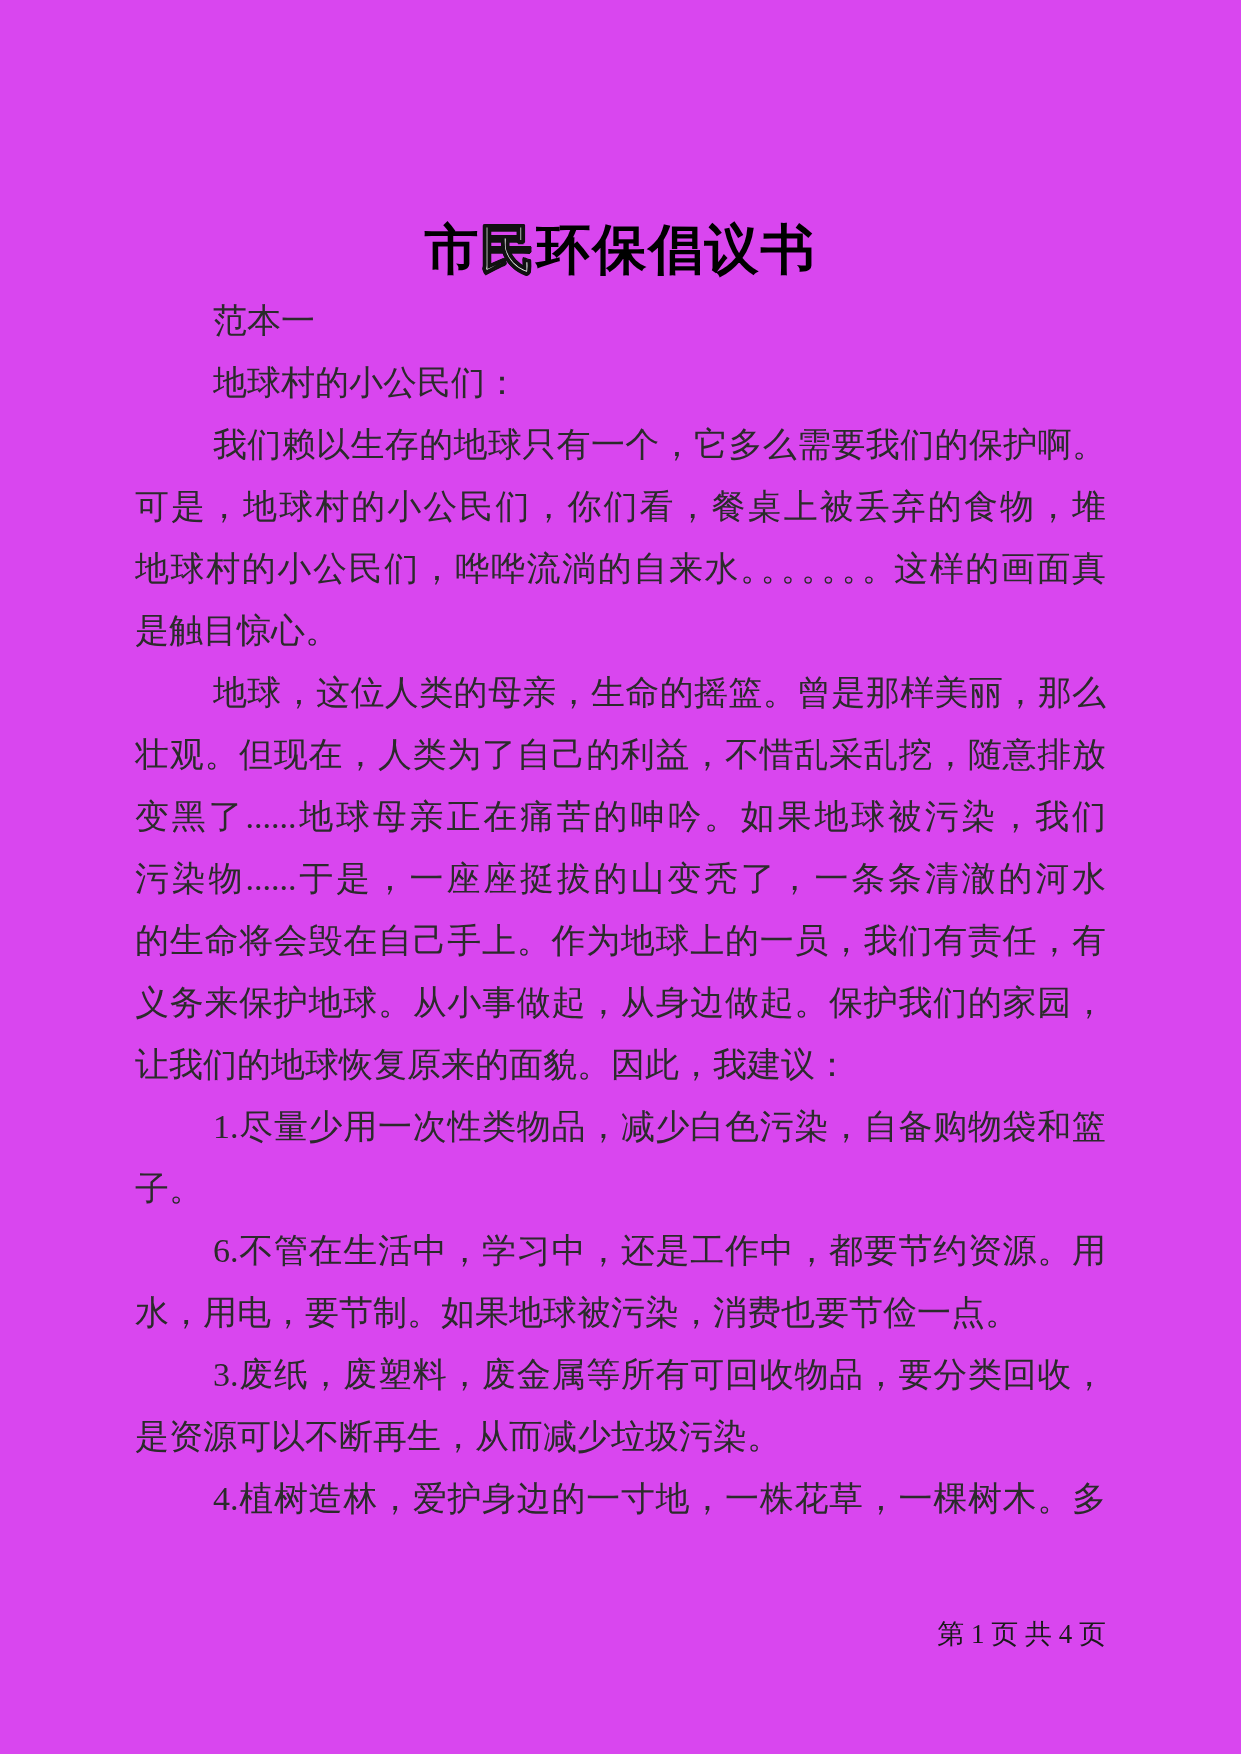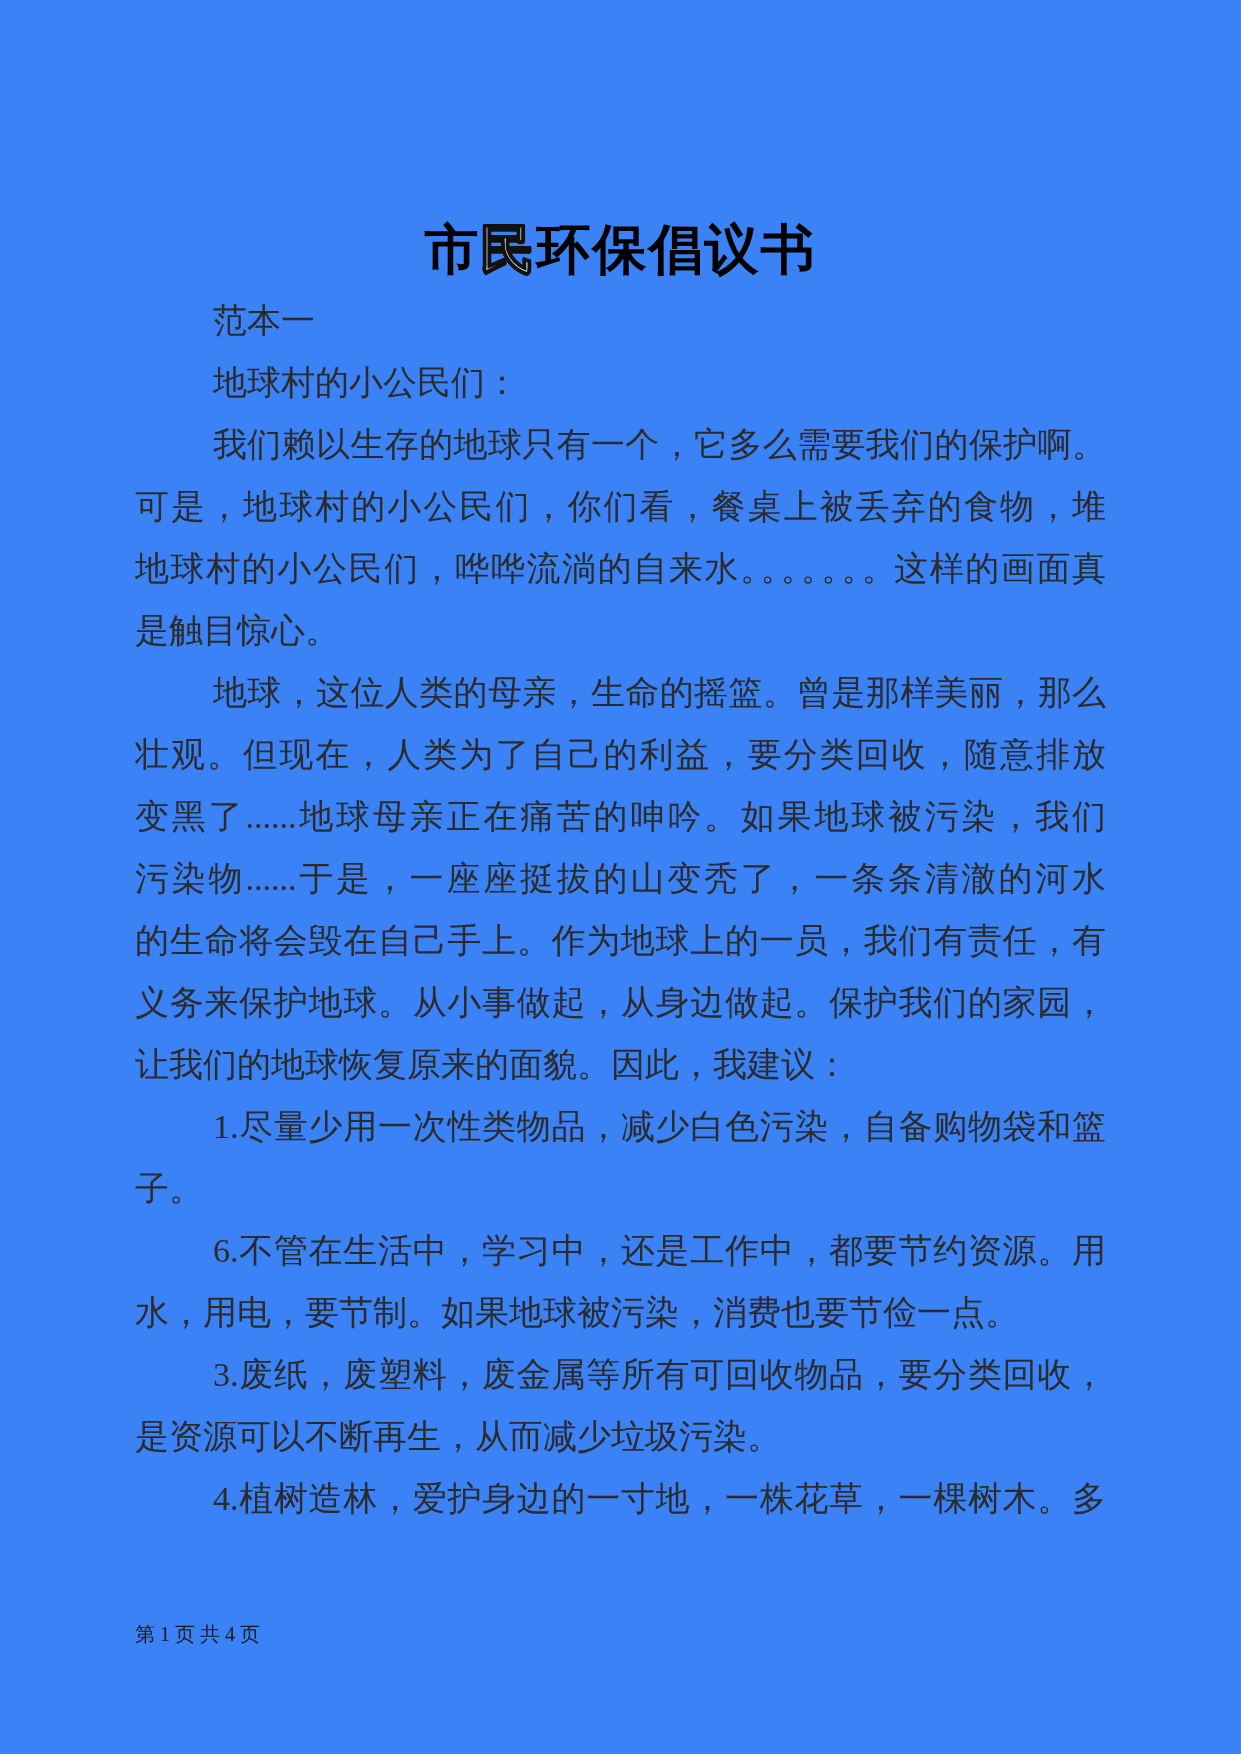--- a/index.html
+++ b/index.html
@@ -13,21 +13,21 @@
     position: relative;
     font-family: "Liberation Serif", "DejaVu Serif", serif;
     color: #2b2b2b;
     overflow: hidden;
   }
   .page {
     position: absolute;
     left: 0; top: 0;
     width: 1241px;
     height: 1754px;
-    background: #3b82f6;
+    background: #d946ef;
   }
   .content {
     position: absolute;
     left: 135px;
     top: 0;
     width: 971px;
   }
   .doc-title {
     margin-top: 210px;
     line-height: 80px;
@@ -67,40 +67,40 @@
   .line.indent {
     text-indent: 78px;
   }
   .squeeze {
     letter-spacing: -0.45em;
     margin-right: 0.35em;
   }
   .footer {
     margin-top: 73px;
     line-height: 62px;
-    font-size: 20px;
-    text-align: left;
+    font-size: 27px;
+    text-align: right;
     color: #1a1a1a;
   }
 </style>
 </head>
 <body>
 
 <div class="page">
   <div class="content">
     <div class="doc-title"><span class="t-solid">市</span><span class="t-outline">民</span><span class="t-solid">环保倡议书</span></div>
     <div class="body-lines">
         <div class="line indent end"><span>范本一</span></div>
         <div class="line indent end"><span>地球村的小公民们：</span></div>
         <div class="line indent"><span>我们赖以生存的地球只有一个，它多么需要我们的保护啊。</span></div>
         <div class="line"><span>可是，地球村的小公民们，你们看，餐桌上被丢弃的食物，堆</span></div>
         <div class="line"><span>地球村的小公民们，哗哗流淌的自来水</span><span class="squeeze">。。。。。。。</span><span>这样的画面真</span></div>
         <div class="line end"><span>是触目惊心。</span></div>
         <div class="line indent"><span>地球，这位人类的母亲，生命的摇篮。曾是那样美丽，那么</span></div>
-        <div class="line"><span>壮观。但现在，人类为了自己的利益，要分类回收，随意排放</span></div>
+        <div class="line"><span>壮观。但现在，人类为了自己的利益，不惜乱采乱挖，随意排放</span></div>
         <div class="line"><span>变黑了......地球母亲正在痛苦的呻吟。如果地球被污染，我们</span></div>
         <div class="line"><span>污染物......于是，一座座挺拔的山变秃了，一条条清澈的河水</span></div>
         <div class="line"><span>的生命将会毁在自己手上。作为地球上的一员，我们有责任，有</span></div>
         <div class="line"><span>义务来保护地球。从小事做起，从身边做起。保护我们的家园，</span></div>
         <div class="line end"><span>让我们的地球恢复原来的面貌。因此，我建议：</span></div>
         <div class="line indent"><span>1.尽量少用一次性类物品，减少白色污染，自备购物袋和篮</span></div>
         <div class="line end"><span>子。</span></div>
         <div class="line indent"><span>6.不管在生活中，学习中，还是工作中，都要节约资源。用</span></div>
         <div class="line end"><span>水，用电，要节制。如果地球被污染，消费也要节俭一点。</span></div>
         <div class="line indent"><span>3.废纸，废塑料，废金属等所有可回收物品，要分类回收，</span></div>

